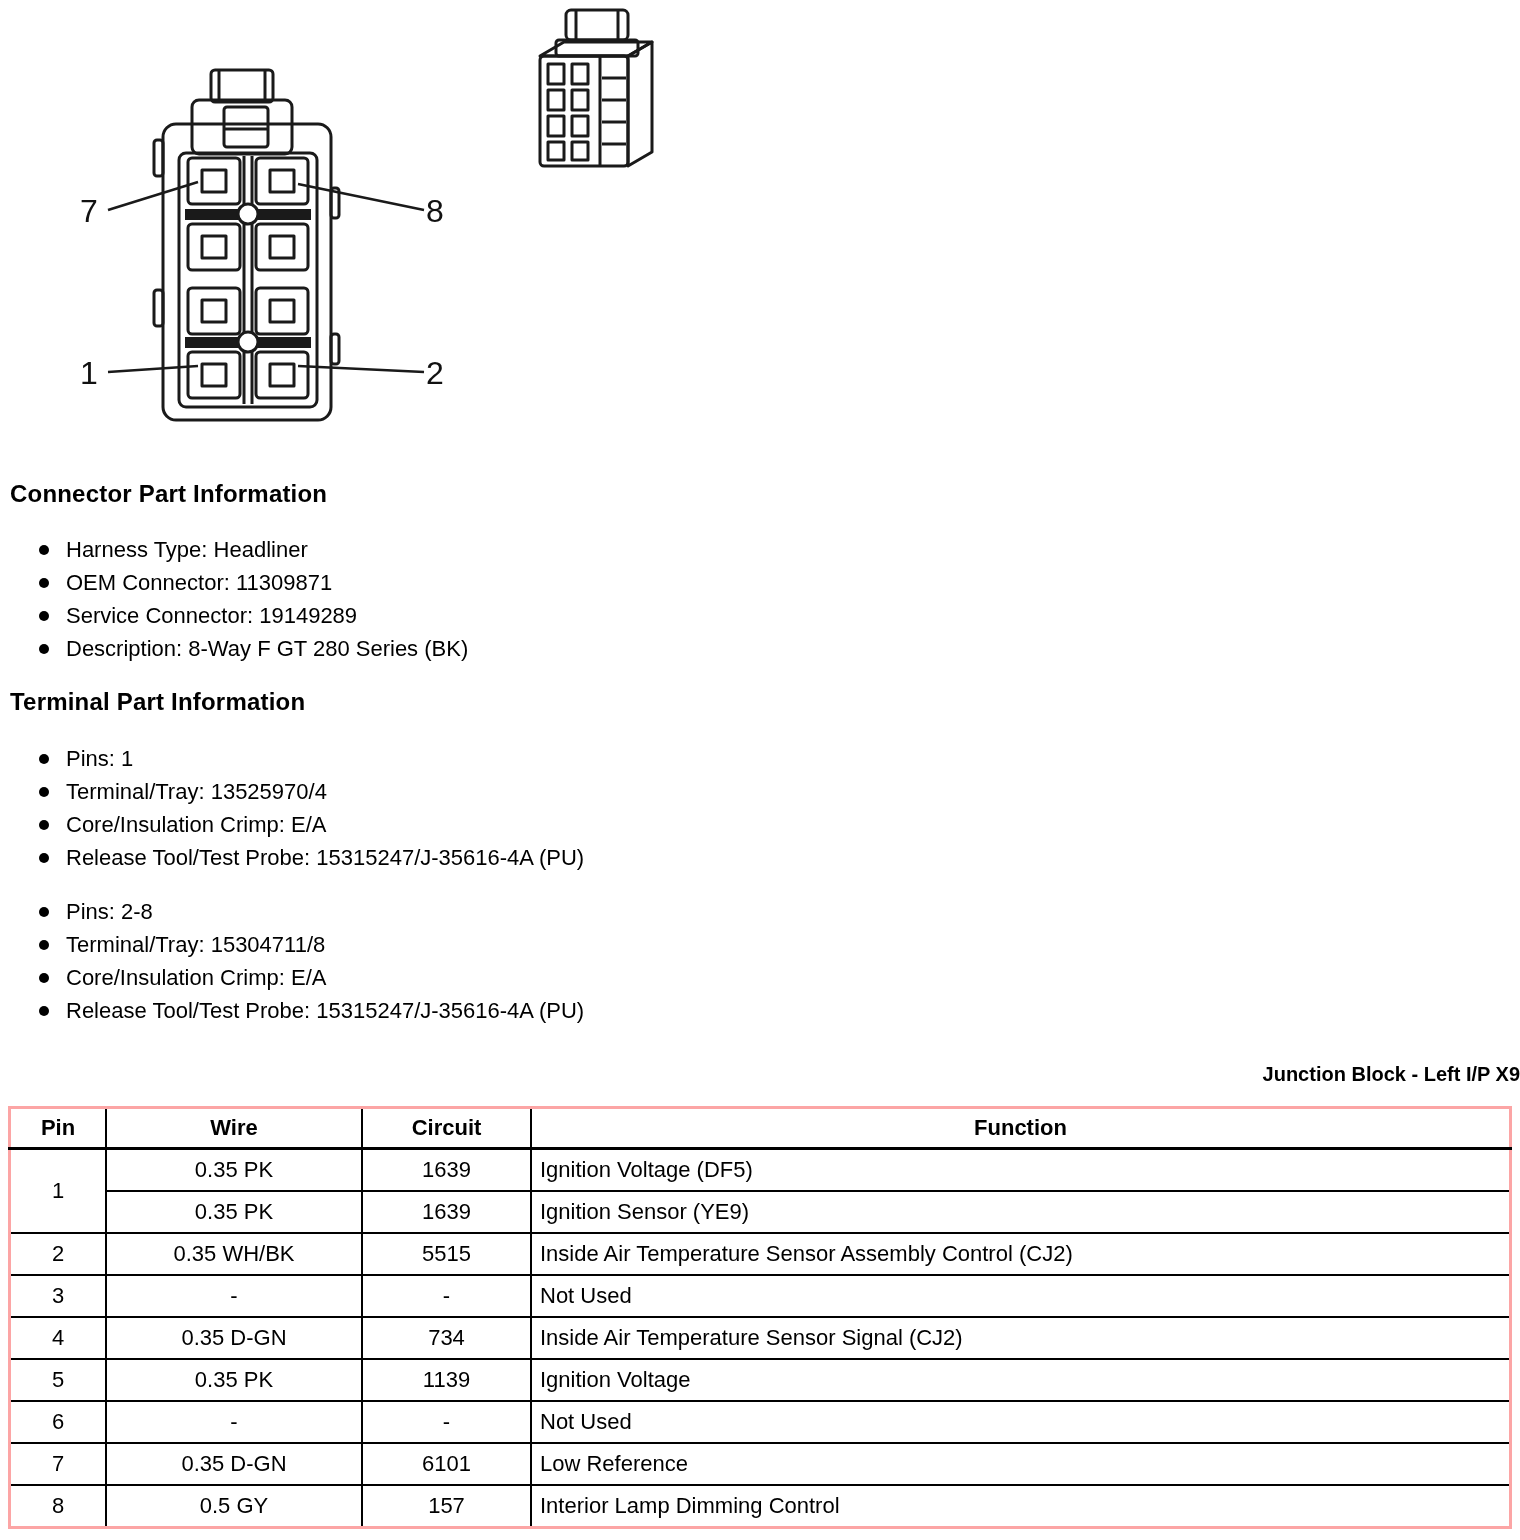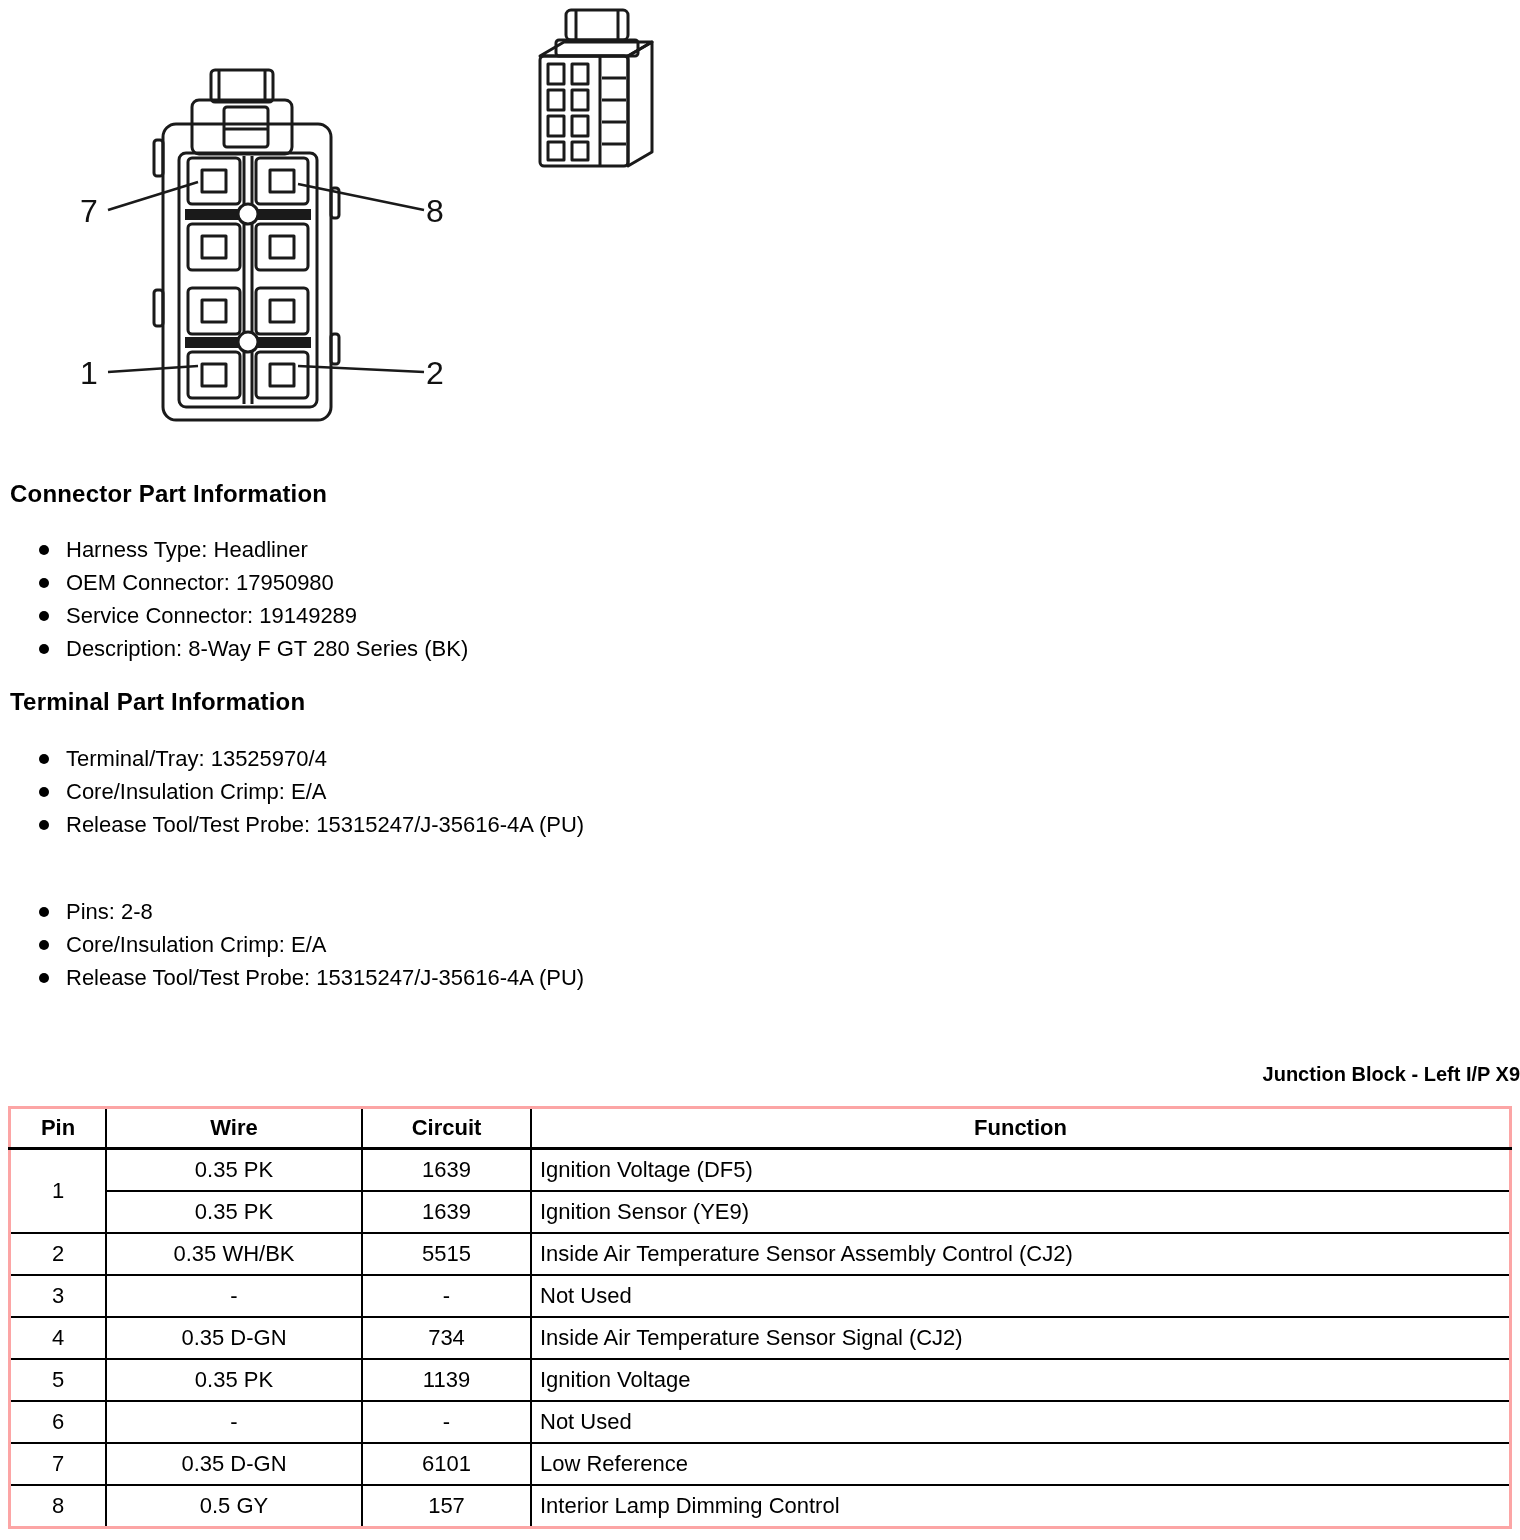--- a/index.html
+++ b/index.html
@@ -179,51 +179,59 @@
 </svg>
 
 <div class="heading" id="connector-heading">Connector Part Information</div>
 <ul class="bullets" id="connector-list">
     <li>
       <span class="bullet"></span>
       <span>Harness Type: Headliner</span>
     </li>
     <li>
       <span class="bullet"></span>
-      <span>OEM Connector: 17950980</span>
+      <span>OEM Connector: 11309871</span>
     </li>
     <li>
       <span class="bullet"></span>
       <span>Service Connector: 19149289</span>
     </li>
     <li>
       <span class="bullet"></span>
       <span>Description: 8-Way F GT 280 Series (BK)</span>
     </li>
   </ul>
 
 <div class="heading" id="terminal-heading">Terminal Part Information</div>
 <ul class="bullets" id="terminal-list-1">
     <li>
       <span class="bullet"></span>
+      <span>Pins: 1</span>
+    </li>
+    <li>
+      <span class="bullet"></span>
       <span>Terminal/Tray: 13525970/4</span>
     </li>
     <li>
       <span class="bullet"></span>
       <span>Core/Insulation Crimp: E/A</span>
     </li>
     <li>
       <span class="bullet"></span>
       <span>Release Tool/Test Probe: 15315247/J-35616-4A (PU)</span>
     </li>
   </ul>
 <ul class="bullets" id="terminal-list-2">
     <li>
       <span class="bullet"></span>
       <span>Pins: 2-8</span>
+    </li>
+    <li>
+      <span class="bullet"></span>
+      <span>Terminal/Tray: 15304711/8</span>
     </li>
     <li>
       <span class="bullet"></span>
       <span>Core/Insulation Crimp: E/A</span>
     </li>
     <li>
       <span class="bullet"></span>
       <span>Release Tool/Test Probe: 15315247/J-35616-4A (PU)</span>
     </li>
   </ul>

